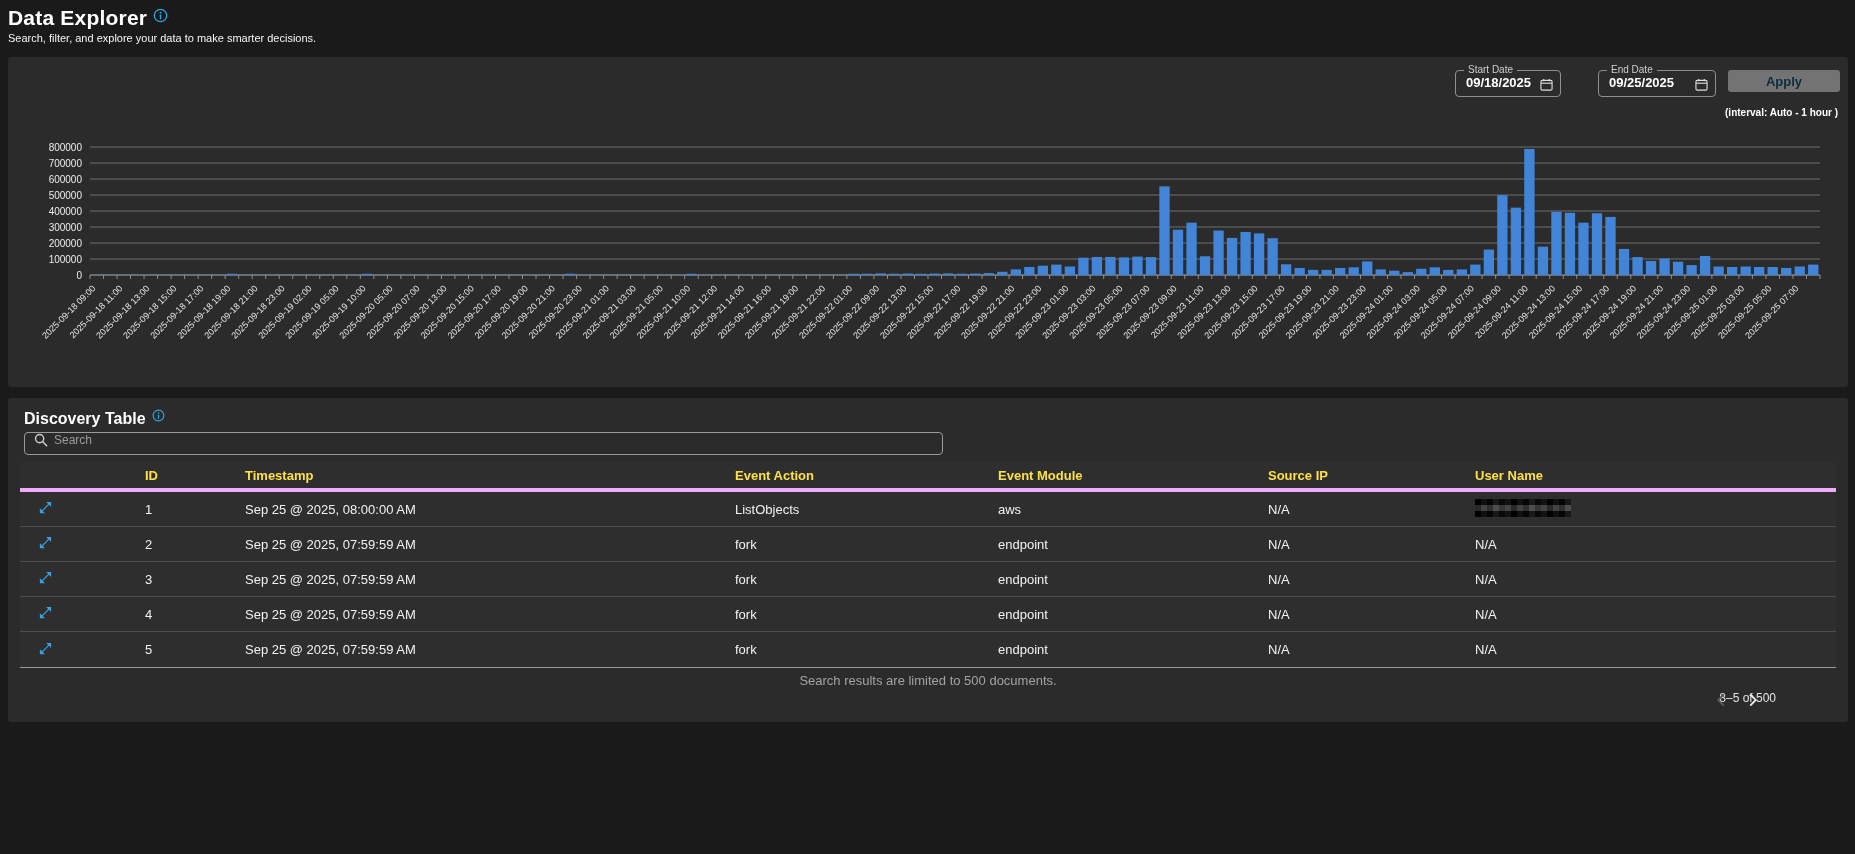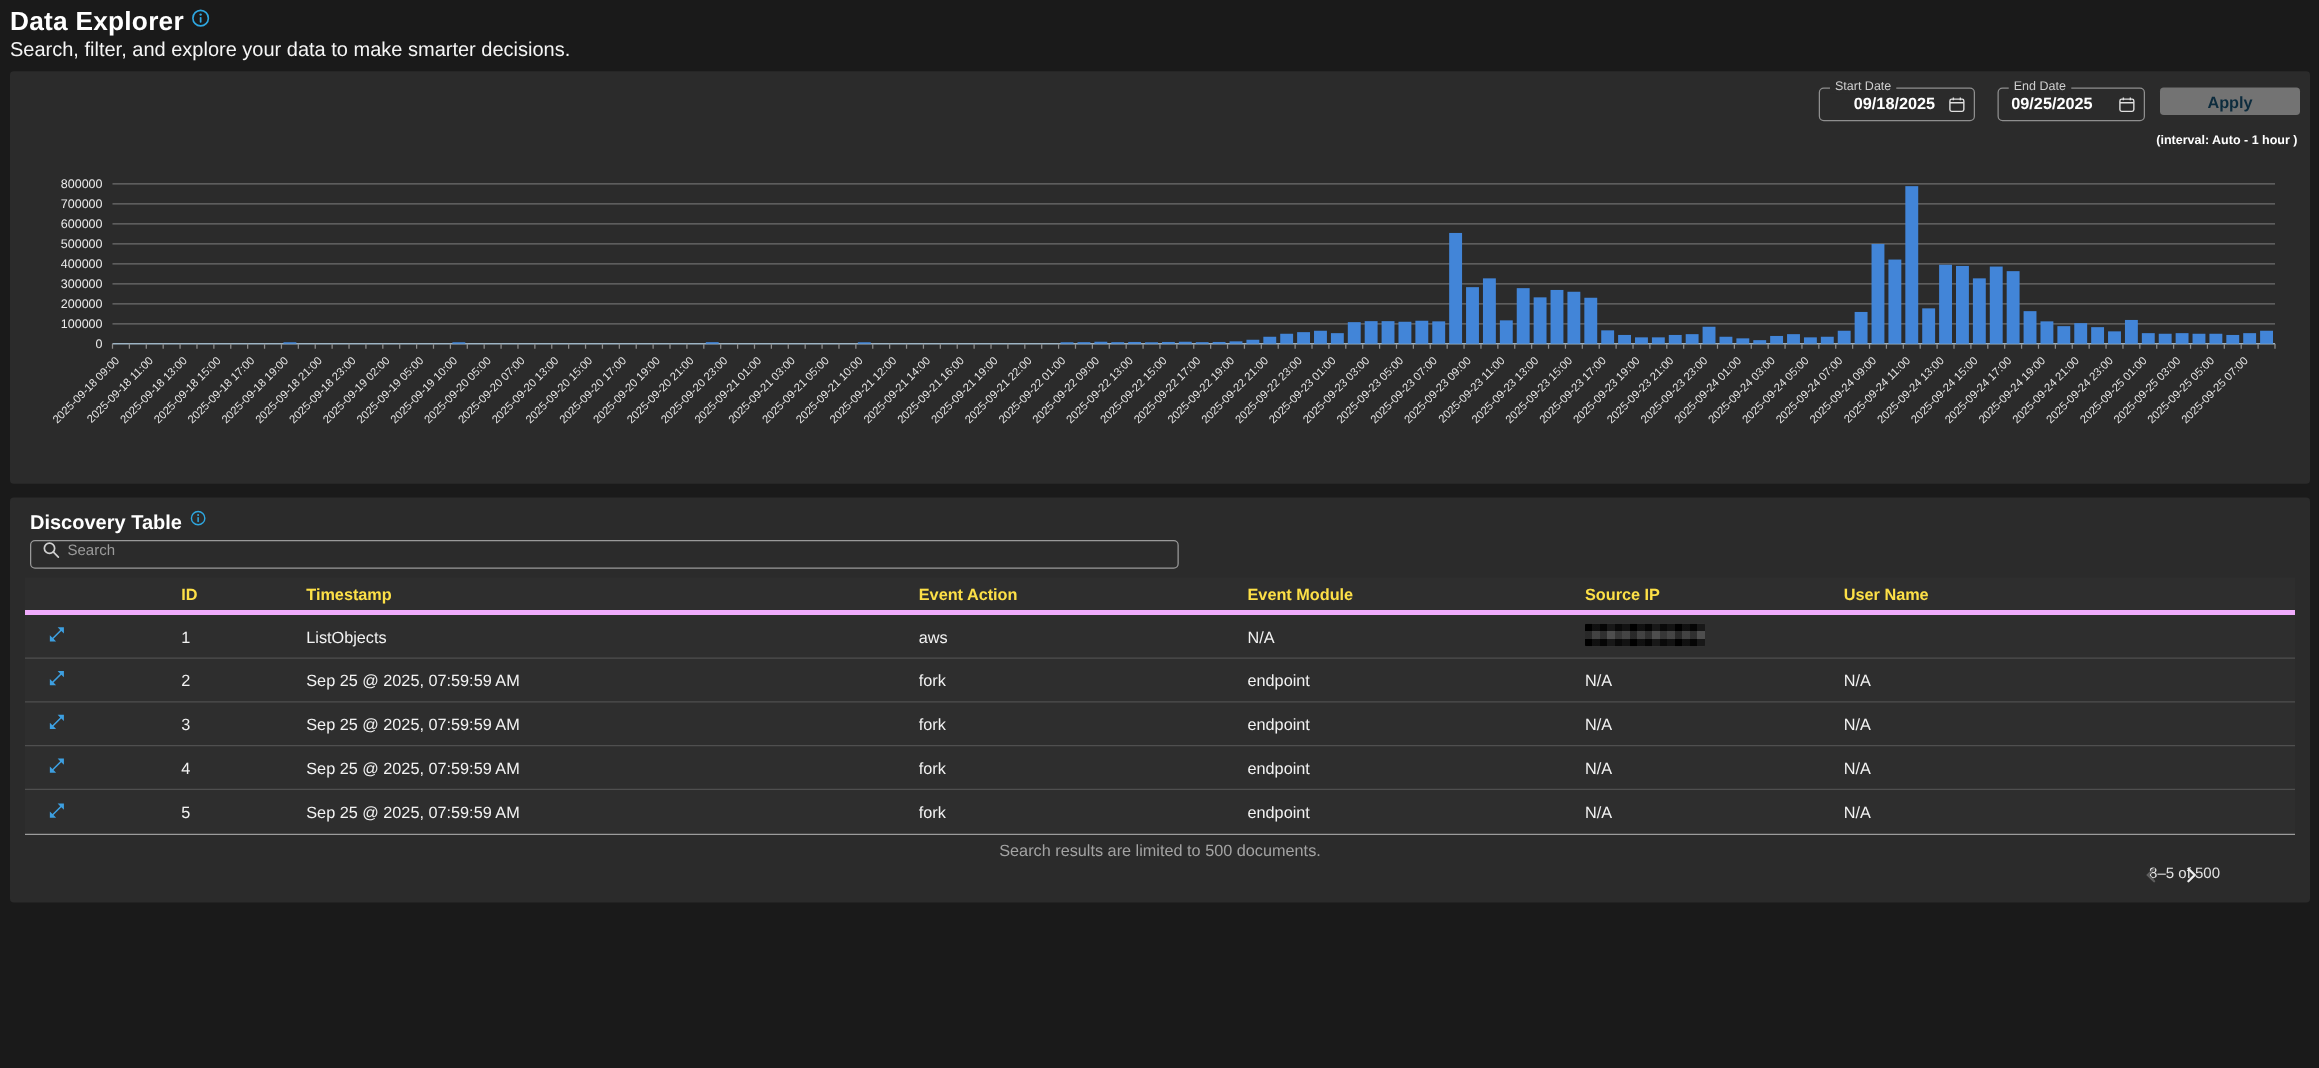--- a/index.html
+++ b/index.html
@@ -2,35 +2,35 @@
 <html><head>
 <meta charset="utf-8">
 <style>
   * { margin:0; padding:0; box-sizing:border-box; }
   html,body { width:1855px; height:854px; background:#1a1a1a; overflow:hidden;
     font-family:"Liberation Sans", sans-serif; color:#f2f2f2; }
   .abs { position:absolute; }
 
   
   .page-title { left:8px; top:4px; font-size:21px; font-weight:700; color:#ffffff; letter-spacing:.2px;text-align:right; }
-  .page-sub { left:8px; top:32px; font-size:16px; color:#f5f5f5; }
+  .page-sub { left:8px; top:32px; font-size:11px; color:#f5f5f5; }
   .info-ic { display:inline-block; vertical-align:2px; margin-left:6px; }
 
   
   .panel { position:absolute; left:8px; width:1840px; background:#2b2b2b; border-radius:3px; }
   #chart-panel { top:57px; height:330px; }
   #table-panel { top:398px; height:324px; }
 
   
   .tf { position:absolute; border:1px solid #8f8f8f; border-radius:4px; height:27px; background:#2b2b2b; }
   .tf label { position:absolute; top:-7px; left:8px; font-size:10px; color:#cfcfcf; background:#2b2b2b; padding:0 4px; }
   .tf input { background:transparent; border:none; outline:none; color:#ffffff; font-weight:700;
     font-size:13px; font-family:"Liberation Sans",sans-serif; width:80px; margin:4px 0 0 10px; }
   .tf .cal { position:absolute; right:7px; top:6px; cursor:pointer; }
-  #start-field { left:1447px; top:13px; width:125px;padding-left:17px; }
+  #start-field { left:1447px; top:13px; width:106px; }
   #end-field   { left:1590px; top:13px; width:118px; }
   .apply-btn { position:absolute; left:1720px; top:13px; width:112px; height:22px; background:#737373;
     color:#0c2b3d; border:none; border-radius:3px; font-size:13px; font-weight:700;
     font-family:"Liberation Sans",sans-serif; cursor:pointer; }
   .interval-note { position:absolute; right:10px; top:50px; font-size:10px; font-weight:700; color:#ffffff; }
 
   
   #histogram-svg { position:absolute; left:0; top:0; }
   .ylab { fill:#ececec; font-size:10px; font-family:"Liberation Sans",sans-serif; }
   .xlab { fill:#e6e6e6; font-size:9px;  font-family:"Liberation Sans",sans-serif; }
@@ -415,20 +415,21 @@
       <div>Event Module</div>
       <div>Source IP</div>
       <div>User Name</div>
     </div>
     <div id="rows-container">
         <div class="trow">
           <div class="c0"><button class="expand-btn"><svg width="15" height="15" viewBox="0 0 24 24">
                 <path d="M21 11V3h-8l3.29 3.29-10 10L3 13v8h8l-3.29-3.29 10-10z" fill="#3d9fe0"></path>
               </svg></button></div>
           <div>1</div>
+          <div>Sep 25 @ 2025, 08:00:00 AM</div>
           <div>ListObjects</div>
           <div>aws</div>
           <div>N/A</div>
           <div><span class="redacted" style="display:inline-block"></span></div>
         </div>
         <div class="trow">
           <div class="c0"><button class="expand-btn"><svg width="15" height="15" viewBox="0 0 24 24">
                 <path d="M21 11V3h-8l3.29 3.29-10 10L3 13v8h8l-3.29-3.29 10-10z" fill="#3d9fe0"></path>
               </svg></button></div>
           <div>2</div>

